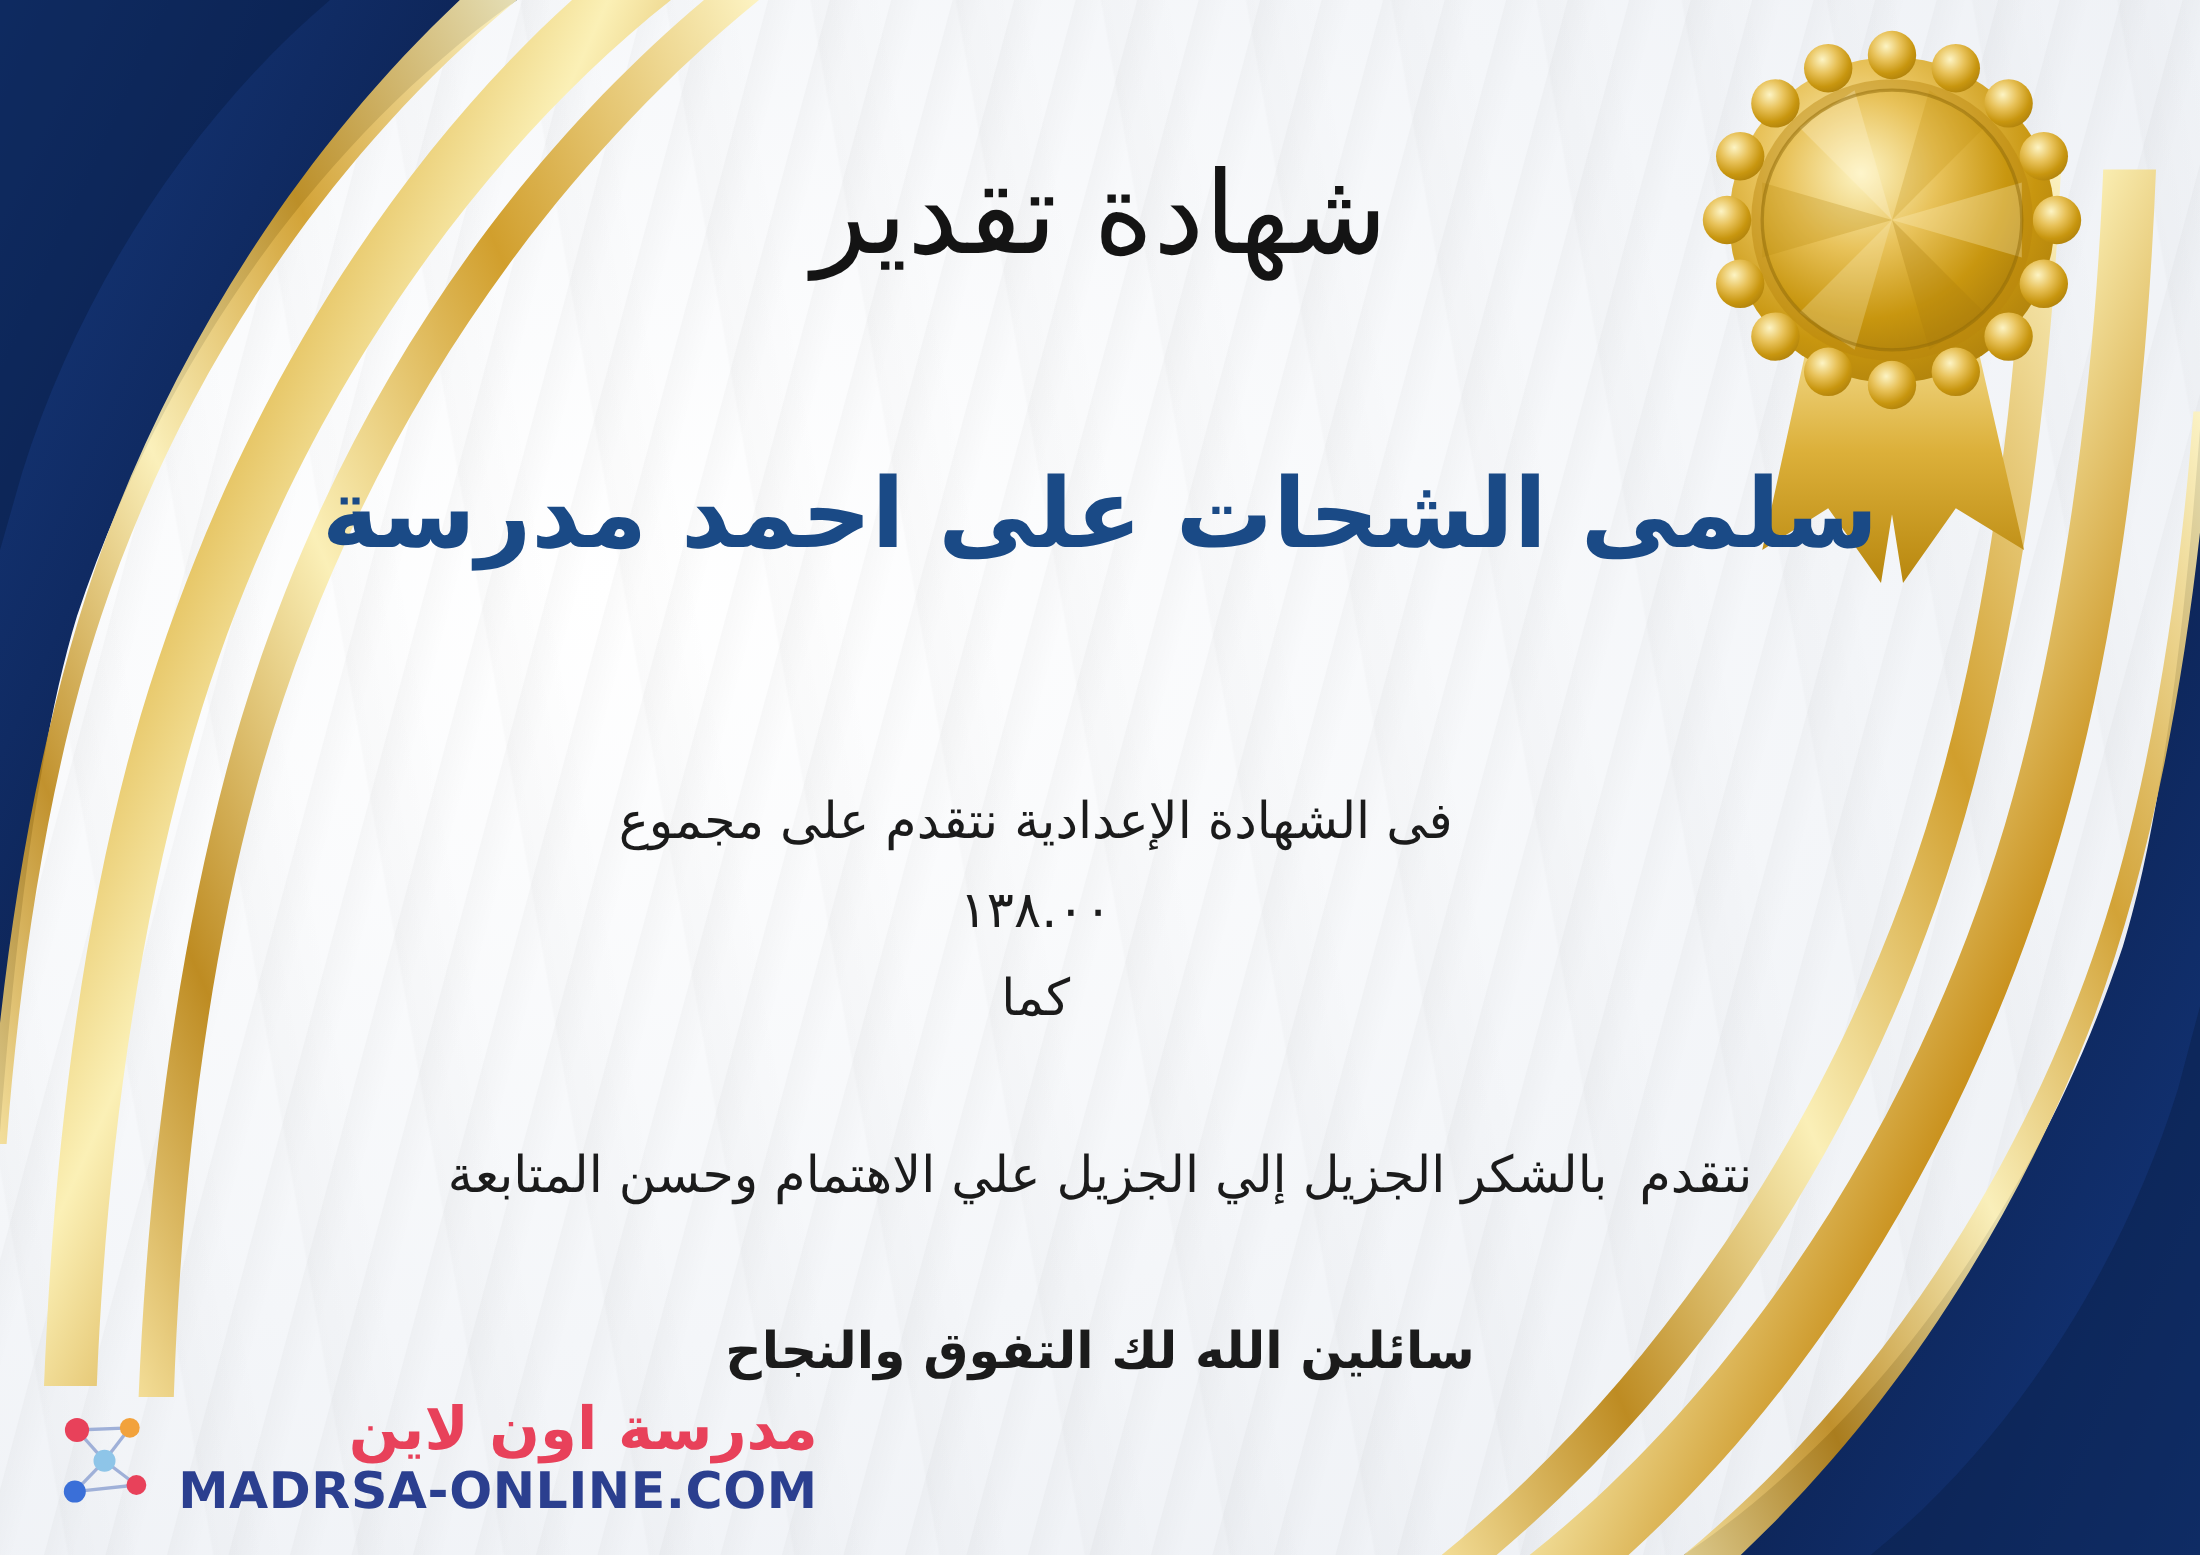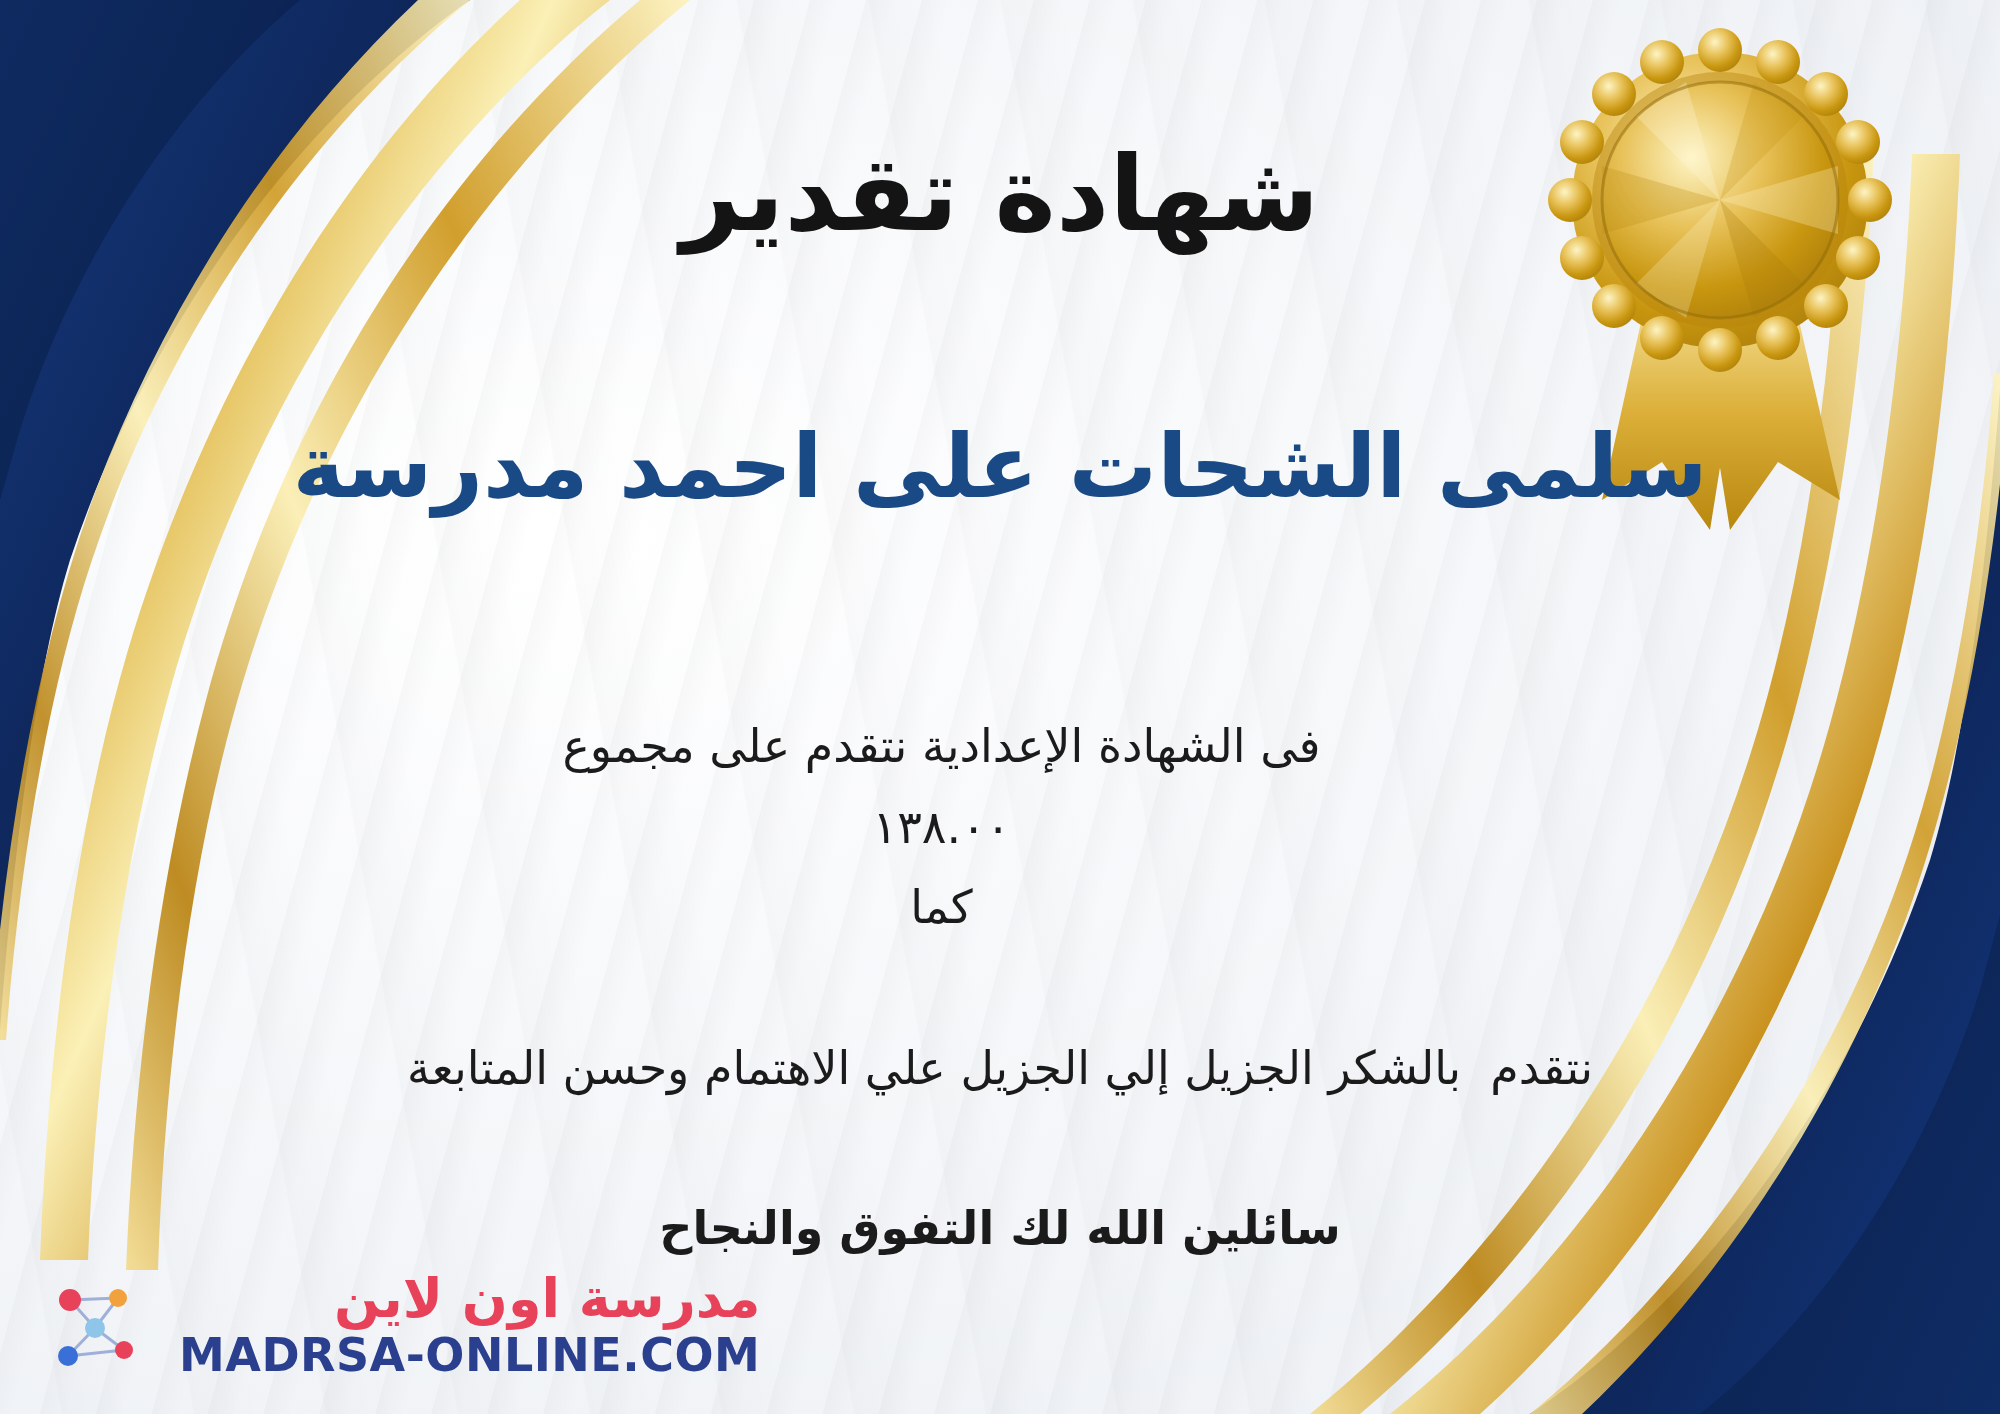--- a/index.html
+++ b/index.html
@@ -59,21 +59,21 @@
     inset: 0;
     display: flex;
     flex-direction: column;
     align-items: center;
     text-align: center;
   }
 
   .title {
     margin-top: 140px;
     font-size: 104px;
-    font-weight: 700;
+    font-weight: 400;
     color: #141414;
     letter-spacing: 0px;
     line-height: 1.05;
     direction: rtl;
   }
 
   .recipient {
     margin-top: 170px;
     font-size: 88px;
     font-weight: 700;
@@ -110,21 +110,21 @@
     color: #1b1b1b;
   }
 
   
   .brand {
     position: absolute;
     left: 40px;
     bottom: 34px;
     display: flex;
     align-items: center;
-    gap: 29px;
+    gap: 12px;
     direction: rtl;
   }
   .brand-text {
     display: flex;
     flex-direction: column;
     align-items: flex-start;
     line-height: 1.0;
   }
   .brand-ar {
     font-size: 54px;

